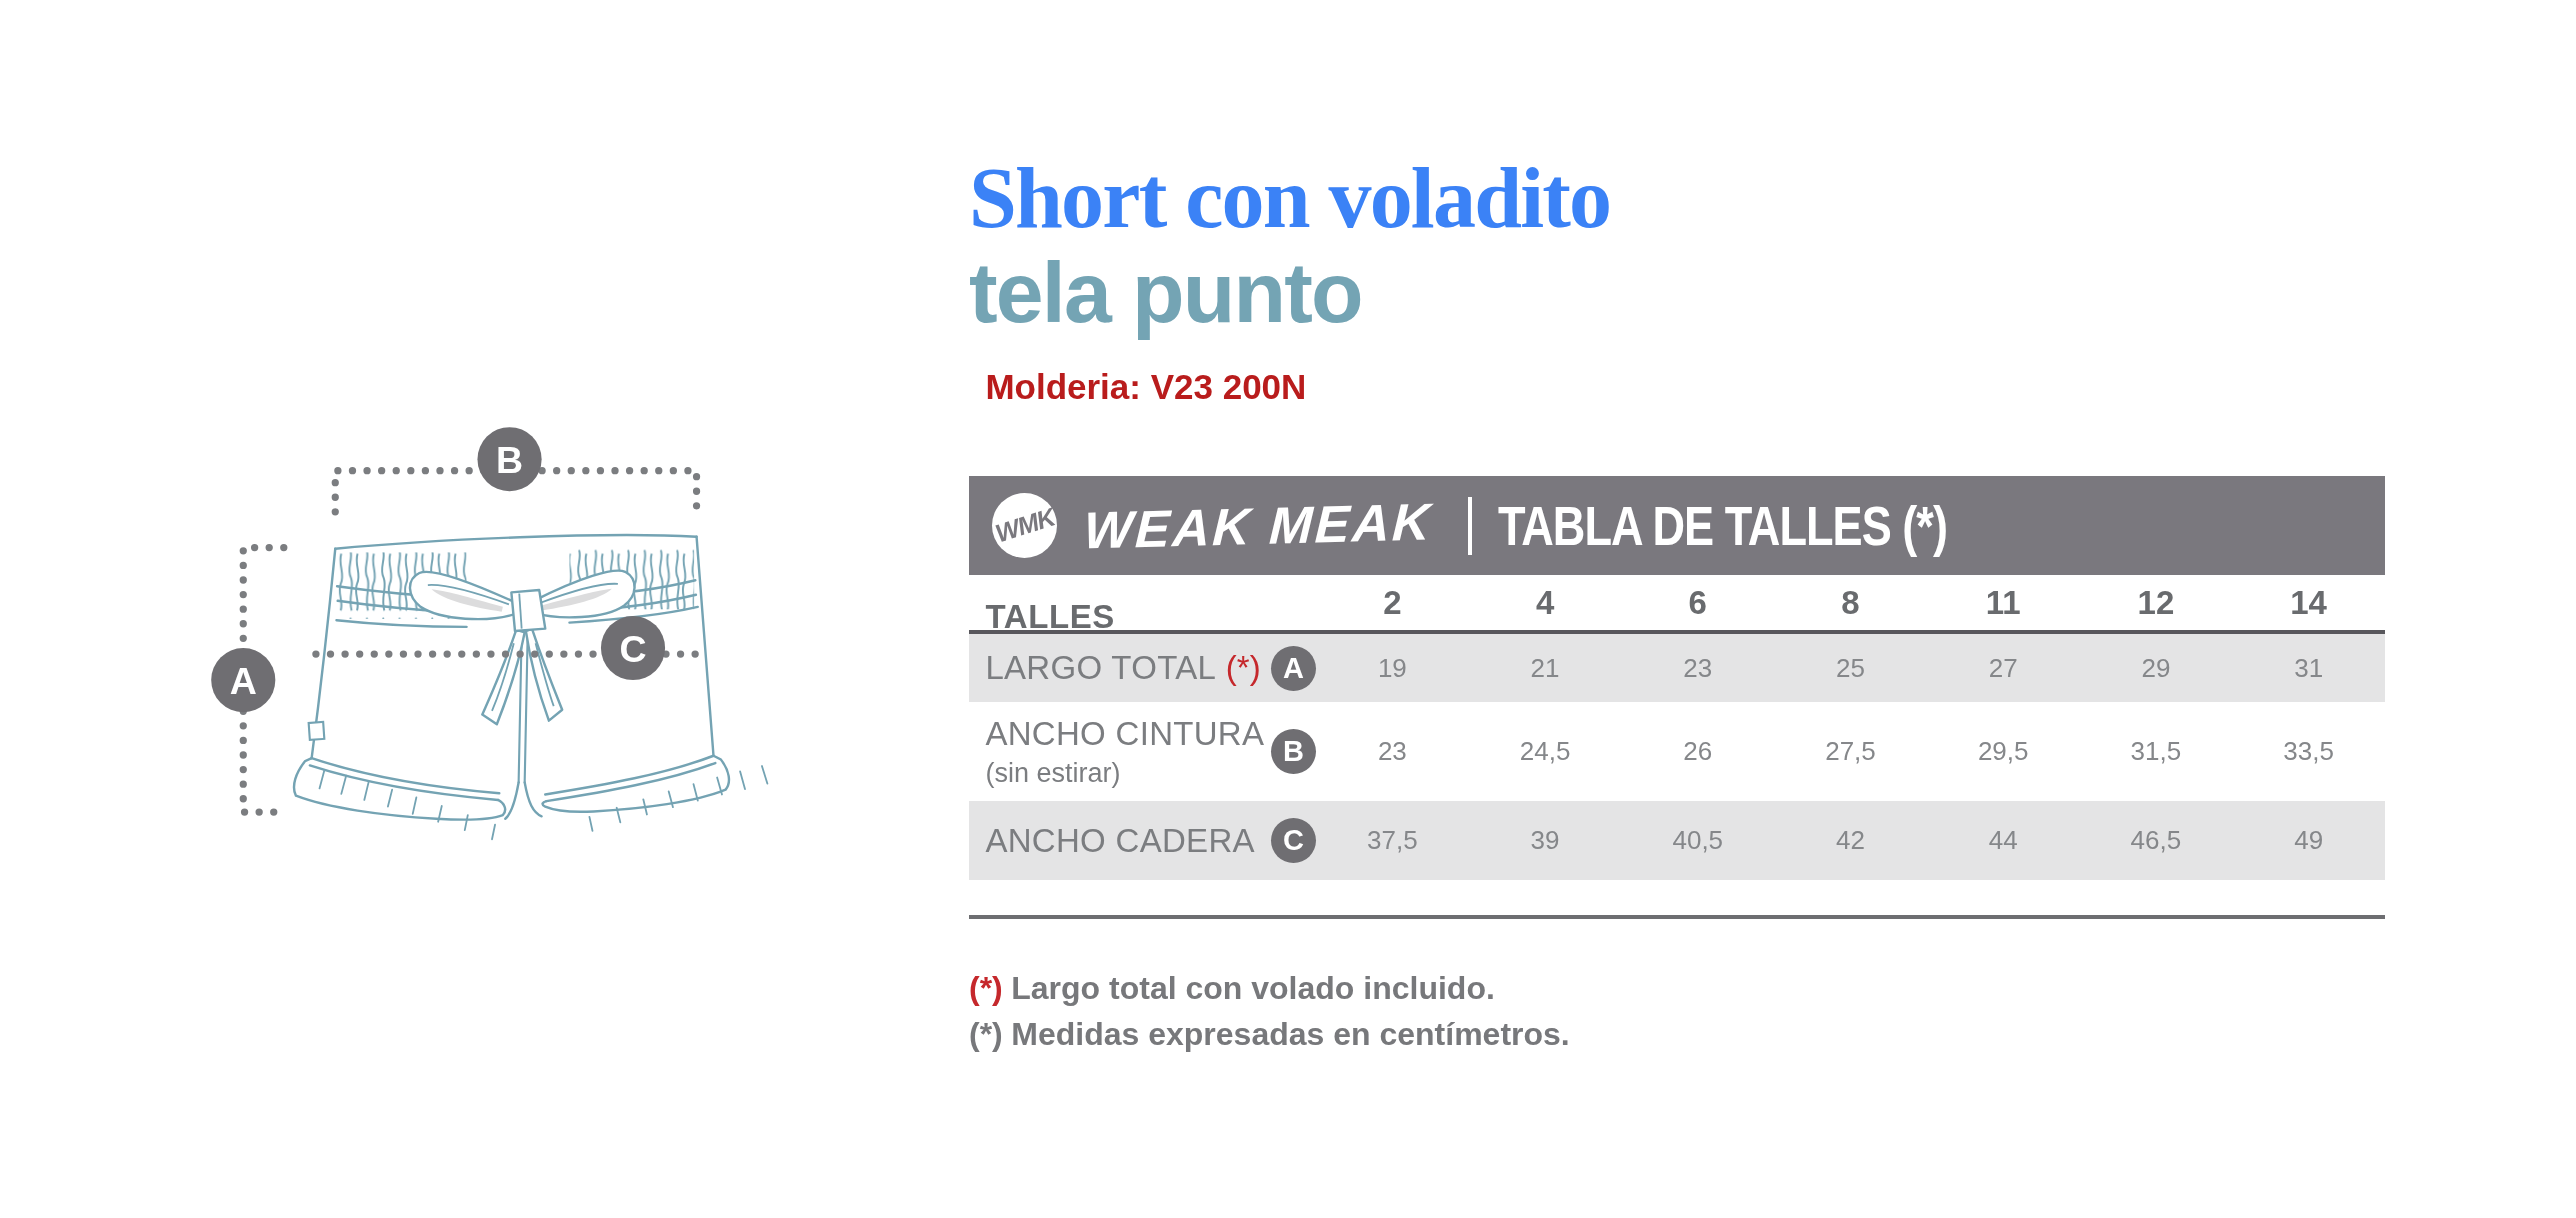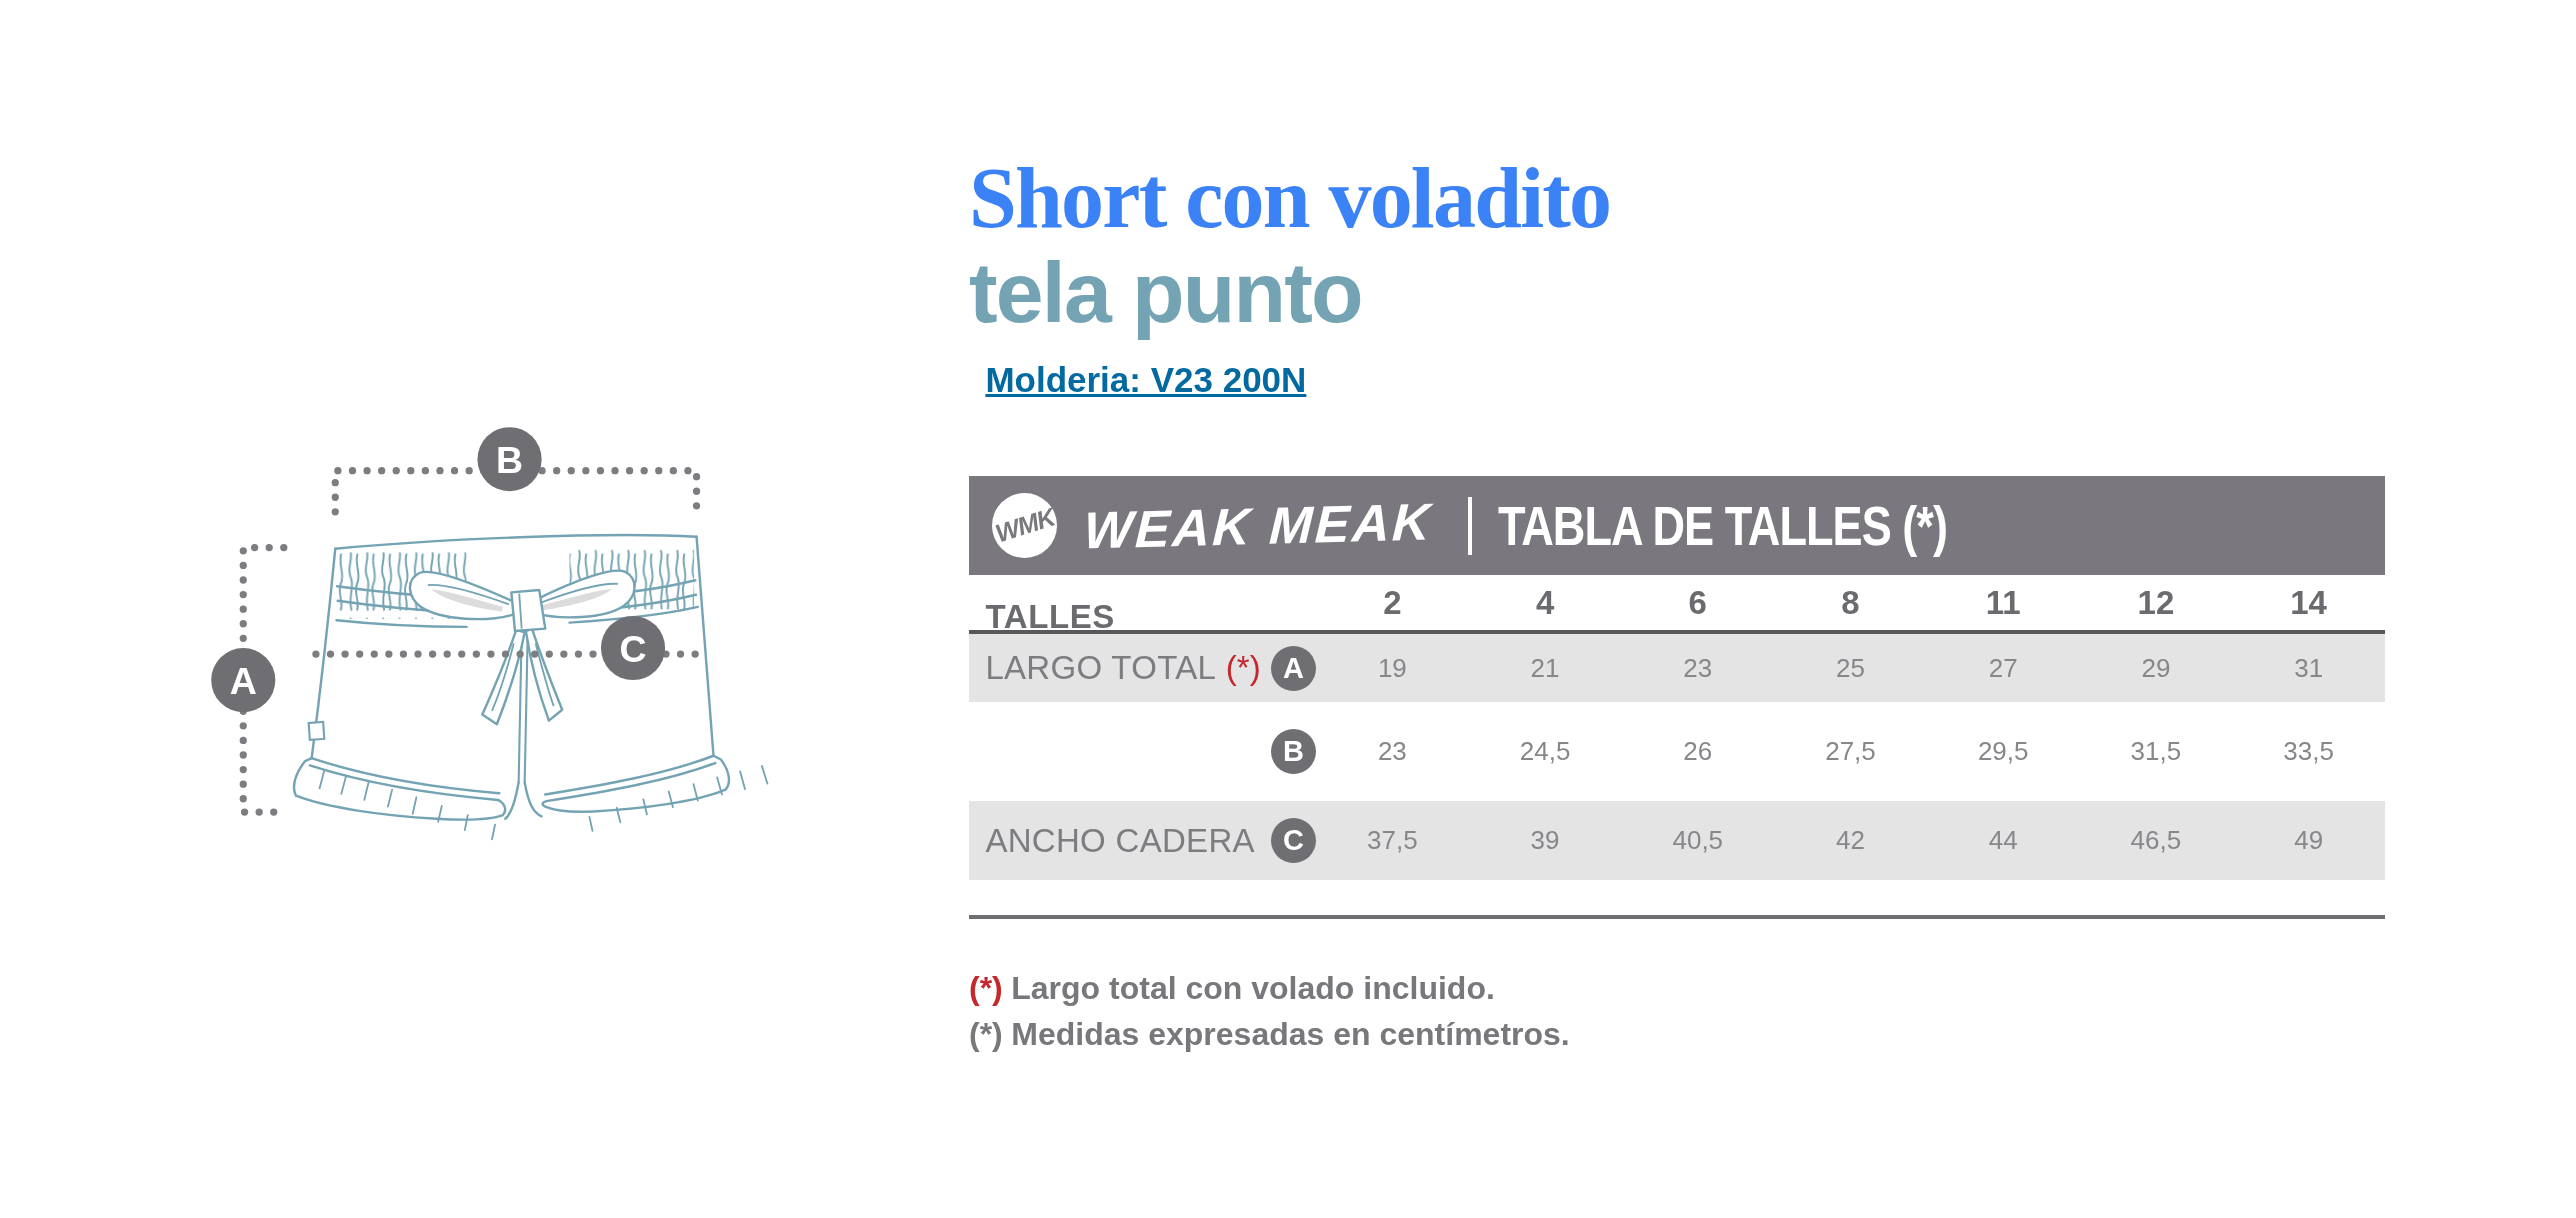--- a/index.html
+++ b/index.html
@@ -4,21 +4,21 @@
 <style>
   html,body{margin:0;padding:0;}
   body{
     width:2576px;height:1219px;position:relative;background:#ffffff;
     font-family:"Liberation Sans", sans-serif;overflow:hidden;
   }
   
   .title-block{position:absolute;left:969px;top:155px;}
   .title-main{font-size:86px;font-weight:bold;color:#3b82f6;letter-spacing:-1.8px;line-height:1.0;font-family:Liberation Serif, serif;}
   .title-sub{font-size:86px;font-weight:bold;color:#74a4b4;letter-spacing:-1.8px;line-height:1.0;margin-top:8px;}
-  .molderia{margin-top:25px;padding-left:16.4px;font-size:35px;font-weight:bold;color:#0369a1;text-decoration:underline;}
+  .molderia{margin-top:32px;padding-left:16.4px;font-size:35px;font-weight:bold;color:#b91c1c;}
 
   
   .table-area{position:absolute;left:969px;top:476px;width:1416px;}
   .bar{height:99px;background:#7a787e;display:flex;align-items:center;}
   .logo{width:65px;height:65px;border-radius:50%;background:#ffffff;margin-left:23px;
         display:flex;align-items:center;justify-content:center;flex:none;}
   .logo span{font-size:25.4px;font-weight:bold;font-style:italic;color:#7a787e;
              transform:rotate(-18deg);letter-spacing:-1.2px;}
   .brand{margin-left:27px;font-size:52px;font-weight:bold;font-style:italic;color:#ffffff;
          letter-spacing:2.4px;transform:skewX(-4deg) rotate(-1.5deg);white-space:nowrap;}
@@ -183,20 +183,26 @@
       <span class="cell">23</span>
       <span class="cell">25</span>
       <span class="cell">27</span>
       <span class="cell">29</span>
       <span class="cell">31</span>
     </div>
   </div>
 
   <div class="row r2">
     <div class="label-cell">
+      <div class="label-lines">
+        <div>
+          <span class="label-text">ANCHO CINTURA</span>
+        </div>
+        <div class="sublabel">(sin estirar)</div>
+      </div>
       <span class="badge">B</span>
     </div>
     <div class="vals">
       <span class="cell">23</span>
       <span class="cell">24,5</span>
       <span class="cell">26</span>
       <span class="cell">27,5</span>
       <span class="cell">29,5</span>
       <span class="cell">31,5</span>
       <span class="cell">33,5</span>

